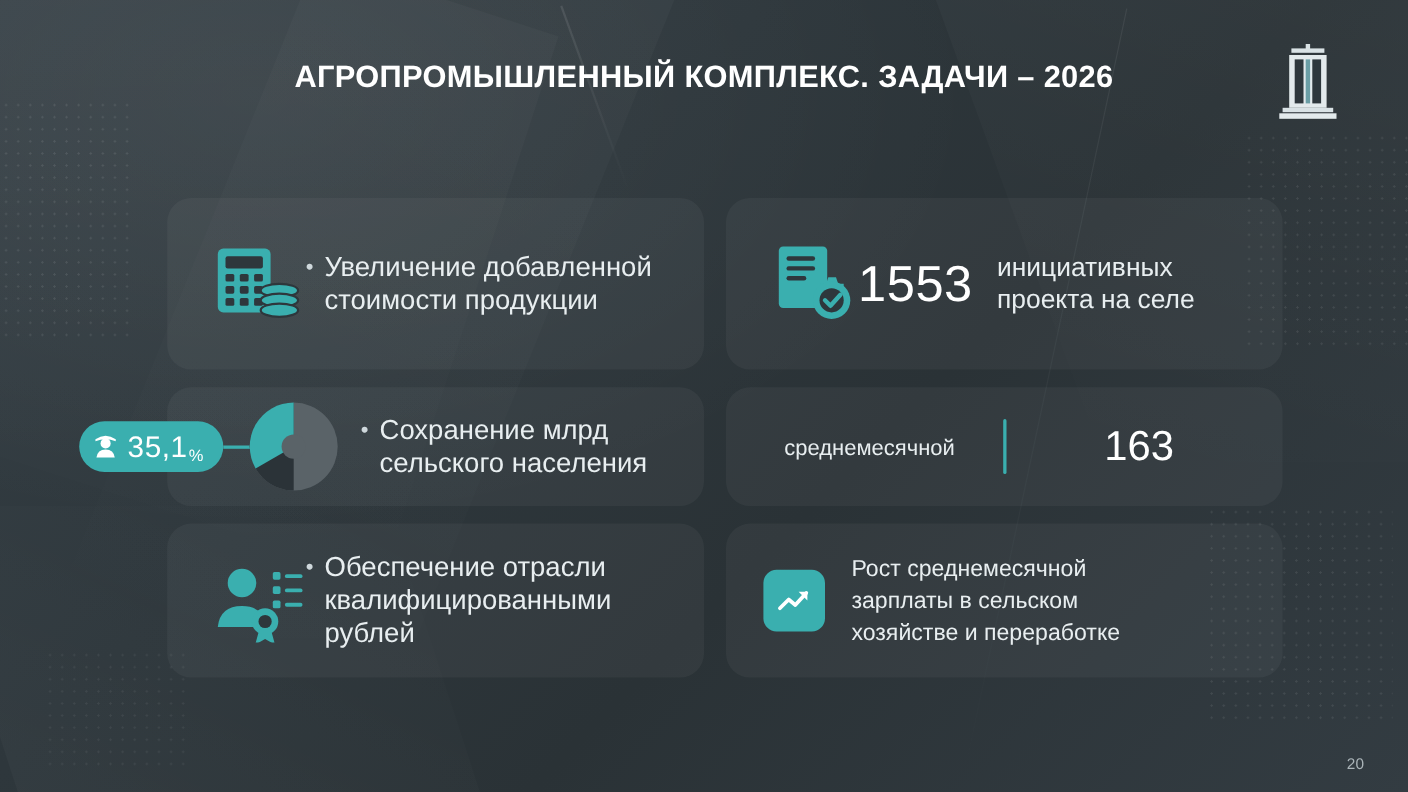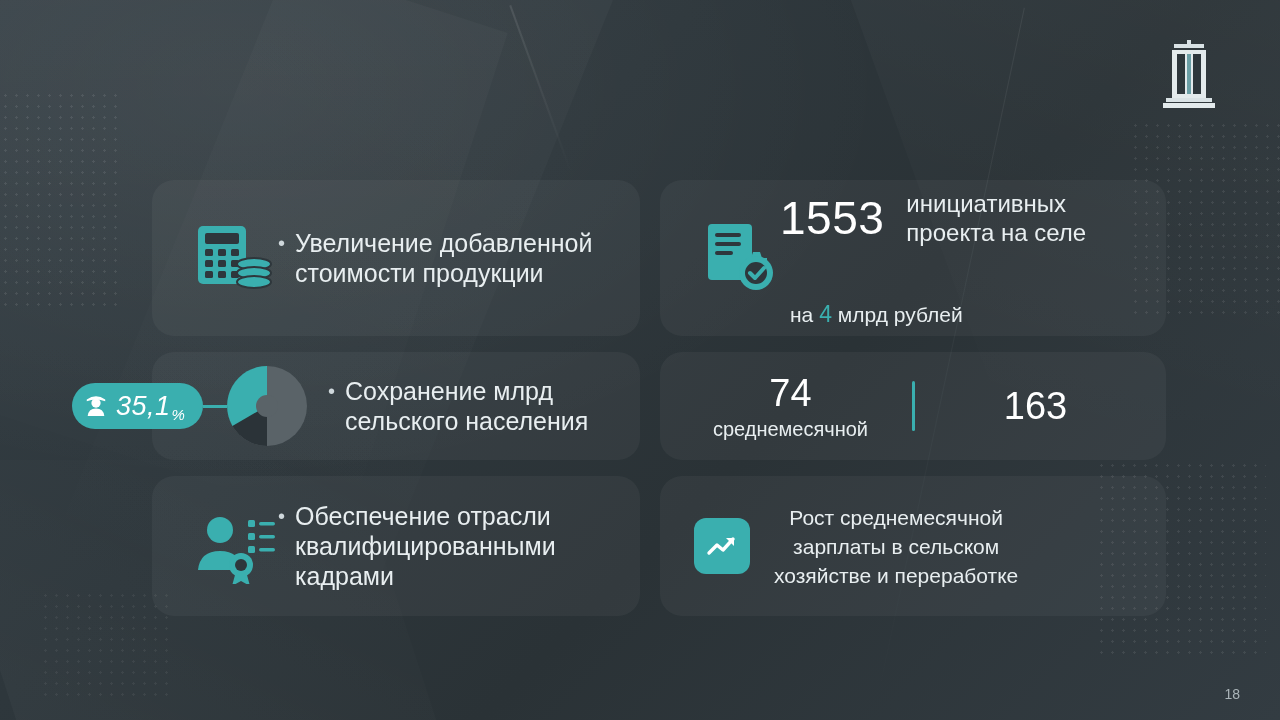--- a/index.html
+++ b/index.html
@@ -186,38 +186,36 @@
     margin: 0 6px;
   }
 
   
   .r3-text {
     color: #e8eef0;
     font-size: 21px;
     line-height: 29px;
     white-space: pre-line;
     margin-left: 24px;
-    text-align: center;
   }
   .sq-icon {
     width: 56px; height: 56px;
     background: #3aafaf;
     border-radius: 12px;
     display: flex; align-items: center; justify-content: center;
     flex: 0 0 56px;
   }
 
   
   .share-wrap {
     position: absolute;
     left: -80px; top: 50%;
     transform: translateY(-50%);
     display: flex;
     align-items: center;
-    font-style: italic;
   }
   .pill {
     height: 46px;
     background: #3aafaf;
     border-radius: 23px;
     display: flex;
     align-items: center;
     padding: 0 18px 0 12px;
     color: #fff;
   }
@@ -247,20 +245,21 @@
   <div class="bg-shape diag2"></div>
   <div class="bg-shape diag3"></div>
   <div class="bg-shape diag4"></div>
   <div class="bg-shape dots-tl"></div>
   <div class="bg-shape dots-tr"></div>
   <div class="bg-shape dots-br"></div>
   <div class="bg-shape dots-bl"></div>
   <div class="bg-shape line-a"></div>
   <div class="bg-shape line-b"></div>
 
+  <div class="title">АГРОПРОМЫШЛЕННЫЙ КОМПЛЕКС. ЗАДАЧИ – 2026</div>
 
   <div class="logo">
     <svg viewBox="0 0 58 74" width="58" height="74">
       <rect x="14" y="4" width="30" height="4" fill="#d9e2e5"></rect>
       <rect x="12" y="10" width="34" height="48" fill="#e3eaec"></rect>
       <rect x="17" y="14" width="8" height="40" fill="#2e373c"></rect>
       <rect x="33" y="14" width="8" height="40" fill="#2e373c"></rect>
       <rect x="27" y="14" width="4" height="40" fill="#6b9fa6"></rect>
       <rect x="6" y="58" width="46" height="4" fill="#d9e2e5"></rect>
       <rect x="3" y="63" width="52" height="5" fill="#e3eaec"></rect>
@@ -348,21 +347,21 @@
             </g>
             <circle cx="49" cy="57" r="12" fill="#3aafaf"></circle>
             <circle cx="49" cy="57" r="6" fill="#2e373c"></circle>
             <path d="M43 67 l-3 11 l9 -5 l9 5 l-3 -11 z" fill="#3aafaf"></path>
           </svg>
         </div>
         <div class="bullet-row">
           <span class="bullet">•</span>
           <span class="bullet-text">Обеспечение отрасли
 квалифицированными
-кадрами</span>
+рублей</span>
         </div>
       </div>
 
     </div>
 
     <div class="col-right">
 
       <div class="card card-r1">
         <div class="icon-box">
           <svg viewBox="0 0 86 80" width="86" height="80">
@@ -377,32 +376,26 @@
             <circle cx="62" cy="55" r="11" fill="#2e373c"></circle>
             <path d="M56 55 l5 5 l9 -10" stroke="#3aafaf" stroke-width="4" fill="none" stroke-linecap="round" stroke-linejoin="round"></path>
           </svg>
         </div>
         <div class="r1-inner">
           <div class="r1-top">
             <span class="big-number">1553</span>
             <span class="r1-label">инициативных
 проекта на селе</span>
           </div>
-          <div class="r1-sub">
-            <span>на</span>
-            <span class="teal">4</span>
-            <span>млрд рублей</span>
-          </div>
         </div>
       </div>
 
       <div class="card card-r2">
         <div class="stats">
           <div class="stat">
-            <div class="stat-value">74</div>
             <div class="stat-label">среднемесячной</div>
           </div>
           <div class="divider"></div>
           <div class="stat">
             <div class="stat-value">163</div>
           </div>
         </div>
       </div>
 
       <div class="card card-r3">
@@ -413,14 +406,14 @@
           </svg>
         </div>
         <div class="r3-text">Рост среднемесячной
 зарплаты в сельском
 хозяйстве и переработке</div>
       </div>
 
     </div>
   </div>
 
-  <div class="page-num">18</div>
+  <div class="page-num">20</div>
 </div>
 
 </body></html>

